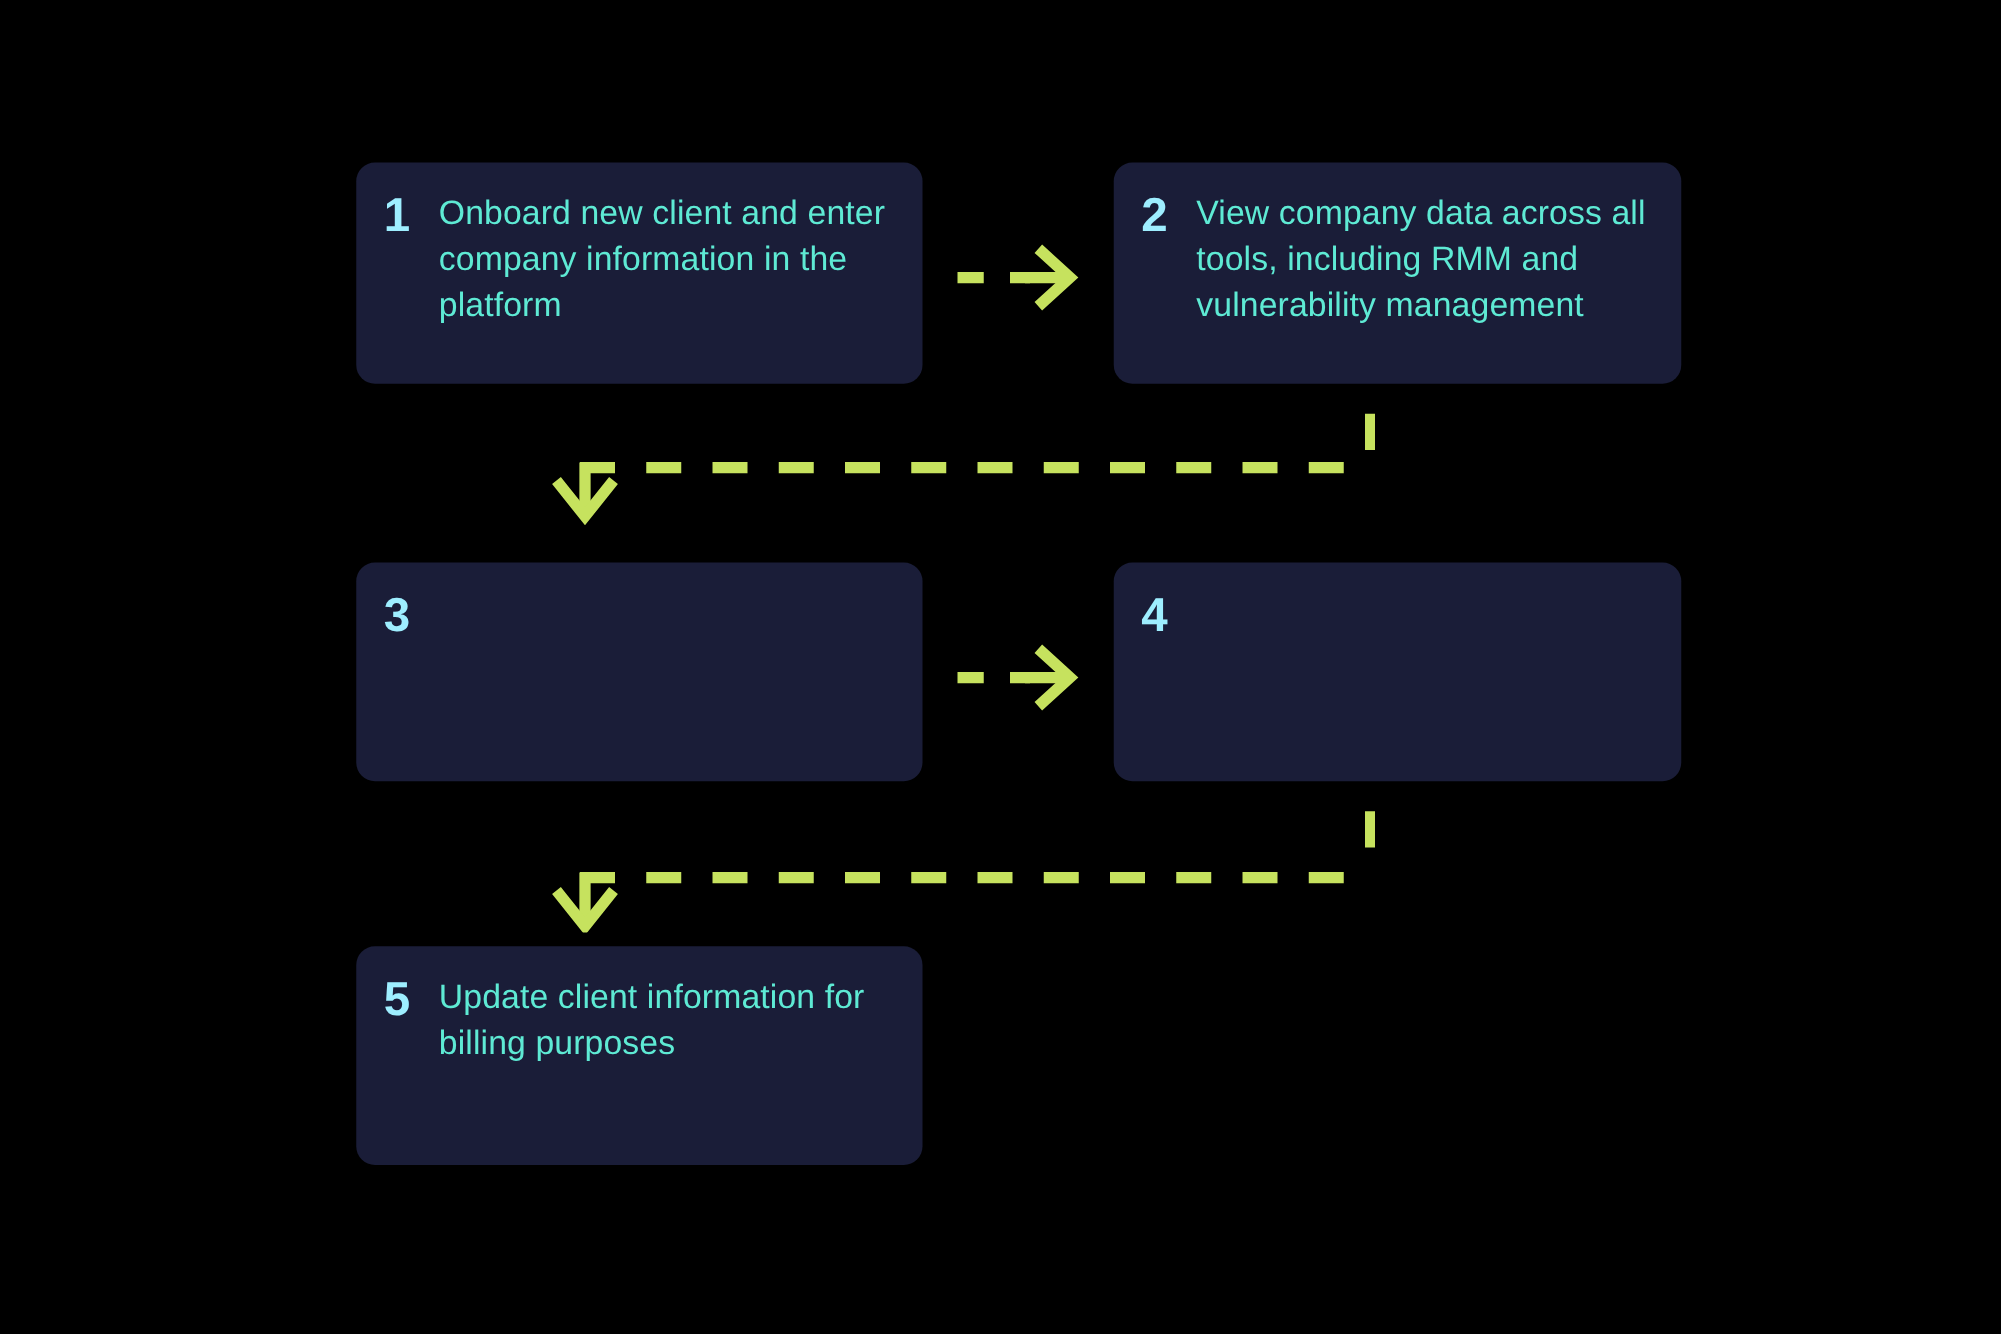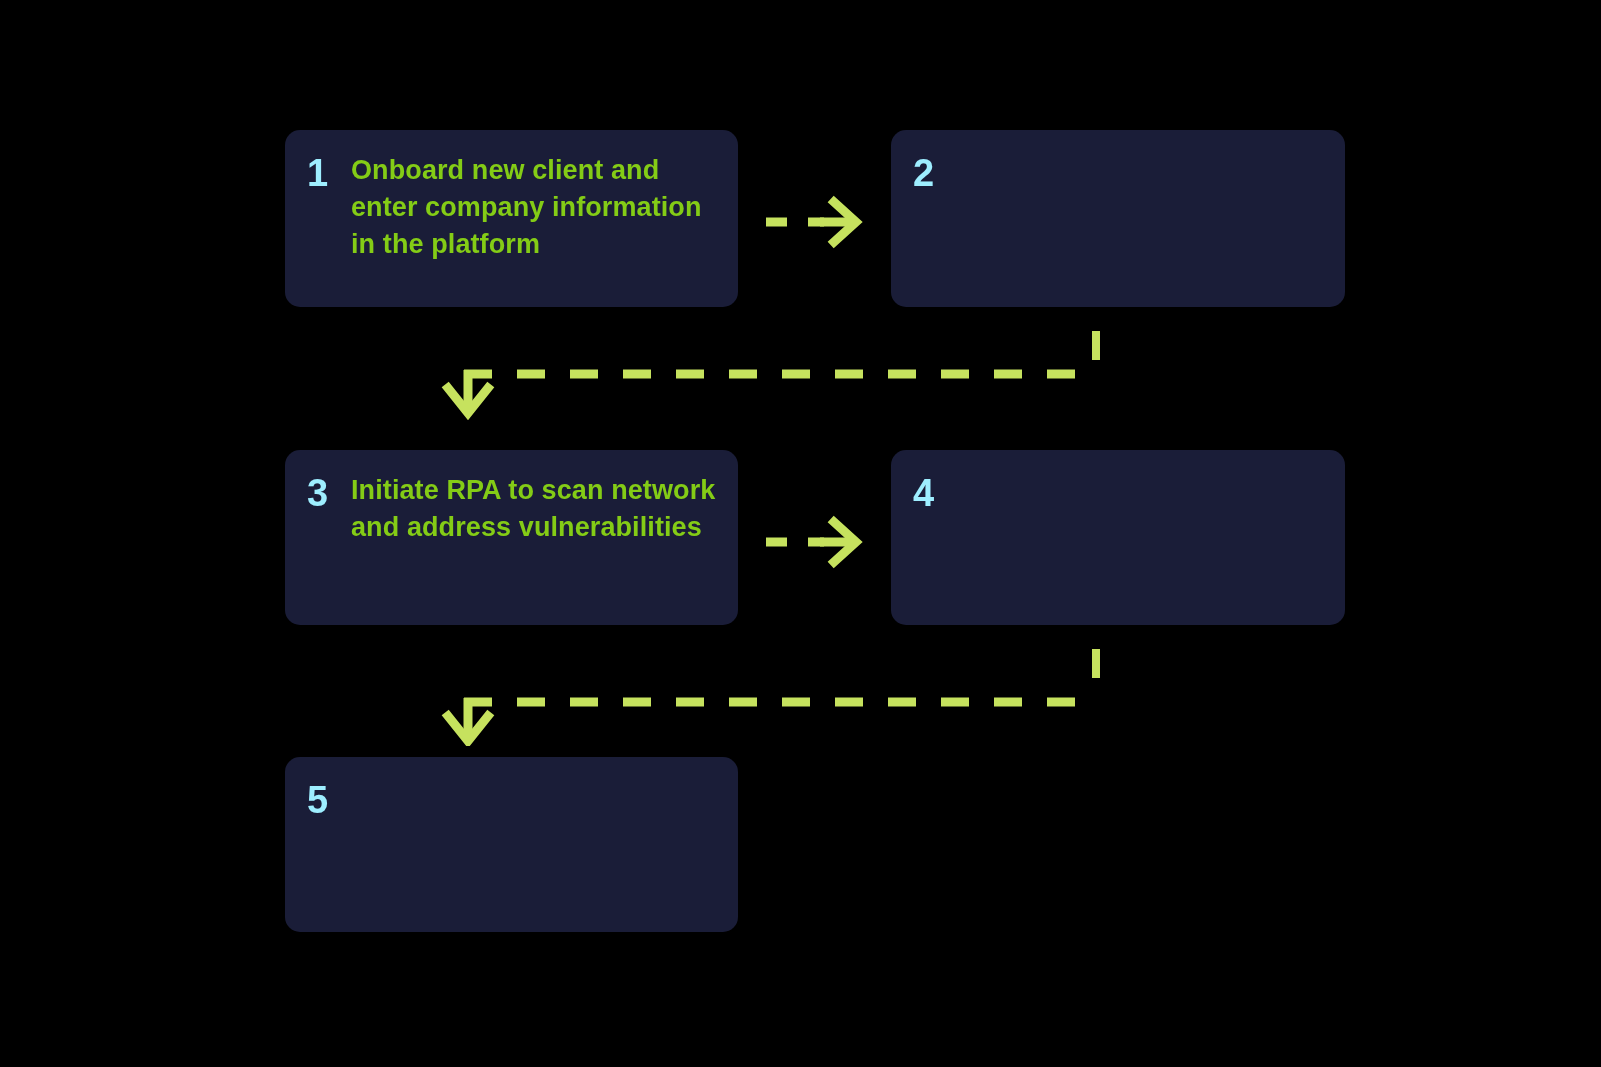--- a/index.html
+++ b/index.html
@@ -36,24 +36,24 @@
     color: #9eeeff;
     font-size: 38px;
     font-weight: 700;
     line-height: 38px;
     width: 44px;
     margin-top: 2px;
     letter-spacing: -0.5px;
   }
   .step-text {
     flex: 1 1 auto;
-    color: #84cc16;
+    color: #5eead4;
     font-size: 27px;
     line-height: 37px;
-    font-weight: 700;
+    font-weight: 400;
     white-space: pre-line;
     letter-spacing: 0.1px;
   }
 
   
   #box-1 { left: 285px;  top: 130px; width: 453px; height: 177px; }
   #box-2 { left: 891px;  top: 130px; width: 454px; height: 177px; }
   #box-3 { left: 285px;  top: 450px; width: 453px; height: 175px; }
   #box-4 { left: 891px;  top: 450px; width: 454px; height: 175px; }
   #box-5 { left: 285px;  top: 757px; width: 453px; height: 175px; }
@@ -76,33 +76,34 @@
 
 <div id="canvas">
 
   <div class="step-box" id="box-1">
     <div class="step-num">1</div>
     <div class="step-text">Onboard new client and enter company information in the platform</div>
   </div>
 
   <div class="step-box" id="box-2">
     <div class="step-num">2</div>
+    <div class="step-text">View company data across all tools, including RMM and vulnerability management</div>
   </div>
 
   <div class="step-box" id="box-3">
     <div class="step-num">3</div>
-    <div class="step-text">Initiate RPA to scan network and address vulnerabilities</div>
   </div>
 
   <div class="step-box" id="box-4">
     <div class="step-num">4</div>
   </div>
 
   <div class="step-box" id="box-5">
     <div class="step-num">5</div>
+    <div class="step-text">Update client information for billing purposes</div>
   </div>
 
   <svg class="conn" id="conn-1-2" viewBox="0 0 120 60" width="120" height="60">
     <line x1="8" y1="30" x2="66" y2="30" stroke="#c6e25e" stroke-width="9" stroke-dasharray="21 21" stroke-linecap="butt"></line>
     <line x1="62" y1="30" x2="92" y2="30" stroke="#c6e25e" stroke-width="9"></line>
     <polyline points="76,10 98,30 76,50" fill="none" stroke="#c6e25e" stroke-width="9" stroke-linecap="square" stroke-linejoin="miter"></polyline>
   </svg>
 
   <svg class="conn" id="conn-3-4" viewBox="0 0 120 60" width="120" height="60">
     <line x1="8" y1="30" x2="66" y2="30" stroke="#c6e25e" stroke-width="9" stroke-dasharray="21 21" stroke-linecap="butt"></line>

